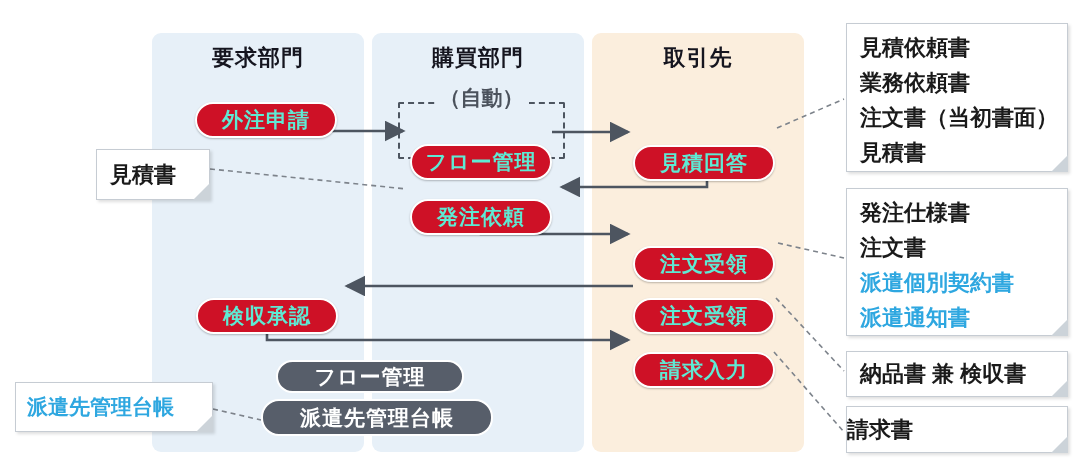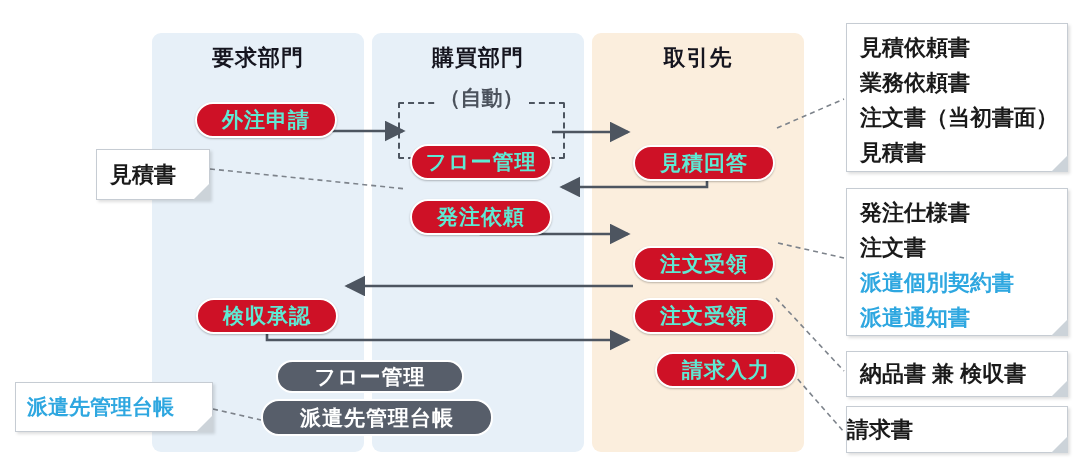--- a/index.html
+++ b/index.html
@@ -78,21 +78,21 @@
     box-shadow: 0 1px 2px rgba(0,0,0,.25);
     margin-top: 30px;
   }
   .n-outsourcing { left: 195px; top:  72px; }
   .n-quote-req   { left: 410px; top: 114px; }
   .n-order-req   { left: 410px; top: 169px; }
   .n-quote-reply { left: 633px; top: 115px; }
   .n-order-recv  { left: 633px; top: 216px; }
   .n-insp-appr   { left: 196px; top: 268px; }
   .n-insp-entry  { left: 633px; top: 268px; }
-  .n-bill-entry  { left: 655px; top: 322px; }
+  .n-bill-entry  { left: 633px; top: 322px; }
   
   .gpill {
     position: absolute;
     background: #575e6a;
     border: 2px solid #ffffff;
     border-radius: 18px;
     color: #ffffff;
     font-size: 21px;
     font-weight: bold;
     display: flex;

